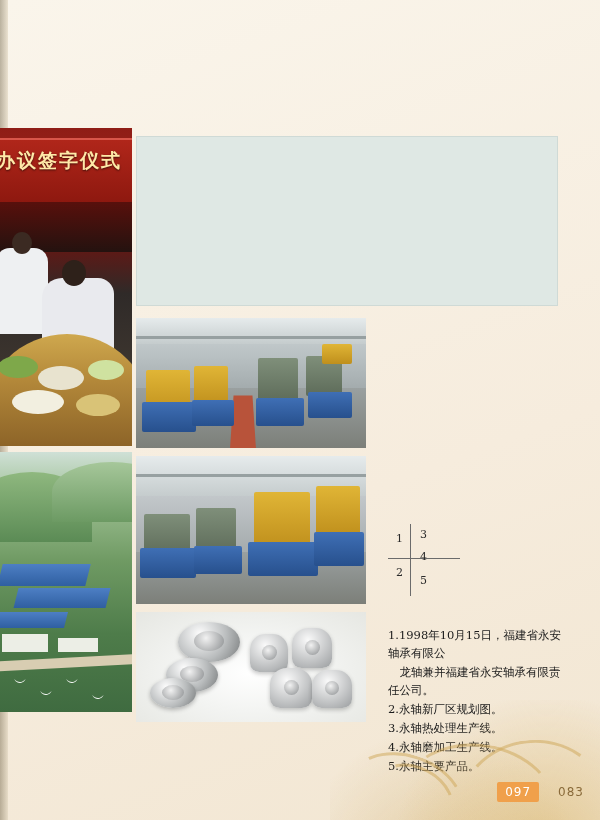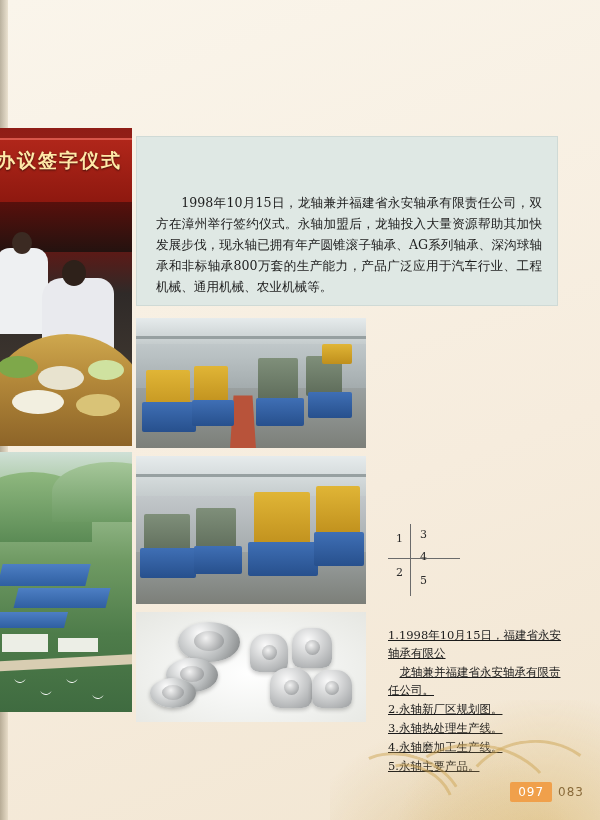--- a/index.html
+++ b/index.html
@@ -231,21 +231,21 @@
   
   #captions {
     position: absolute;
     left: 388px; top: 626px;
     width: 175px;
     font-family: "DejaVu Serif", "Liberation Serif", serif;
     font-size: 11.5px;
     line-height: 18px;
     color: #1b1b1b;
   }
-  #captions div { margin-bottom: 1px; text-decoration: underline; }
+  #captions div { margin-bottom: 1px; }
   .cap-indent { text-indent: 1em; }
 
   
   #ornament {
     position: absolute;
     left: 330px; bottom: 0;
     width: 270px; height: 120px;
     background:
       radial-gradient(circle at 80% 120%, rgba(214,176,96,.55) 0%, rgba(214,176,96,0) 58%),
       radial-gradient(circle at 40% 140%, rgba(200,160,80,.35) 0%, rgba(200,160,80,0) 60%);
@@ -261,21 +261,21 @@
   .s2 { left: 70px; bottom: -40px; width: 150px; height: 110px; transform: rotate(8deg); }
   .s3 { left: 130px; bottom: -46px; width: 140px; height: 120px; transform: rotate(-6deg); }
   .s4 { left: 40px; bottom: -12px; width: 80px; height: 60px; transform: rotate(28deg); }
 
   
   #page-numbers {
     position: absolute;
     right: 16px; bottom: 18px;
     display: flex;
     align-items: center;
-    gap: 6px;
+    gap: 19px;
   }
   .pno {
     font-family: "DejaVu Sans", "Liberation Sans", sans-serif;
     font-size: 12px;
     letter-spacing: 1px;
   }
   .pno-left {
     background: #f0a04b;
     color: #fff;
     padding: 3px 8px;
@@ -317,21 +317,20 @@
     <div class="whiteblock w1"></div>
     <div class="whiteblock w2"></div>
     <div class="road"></div>
     <div class="bird" style="left:22px; top:222px;">︶</div>
     <div class="bird" style="left:48px; top:234px;">︶</div>
     <div class="bird" style="left:74px; top:222px;">︶</div>
     <div class="bird" style="left:100px; top:238px;">︶</div>
   </div>
 
   <div id="intro-box"></div>
-  <div id="intro-text">1998年10月15日，龙轴兼并福建省永安轴承有限责任公司，双方在漳州举行签约仪式。永轴加盟后，龙轴投入大量资源帮助其加快发展步伐，现永轴已拥有年产圆锥滚子轴承、AG系列轴承、深沟球轴承和非标轴承800万套的生产能力，产品广泛应用于汽车行业、工程机械、通用机械、农业机械等。</div>
 
   <div class="photo" id="photo-workshop-1">
     <div class="roofbeam"></div>
     <div class="ws-floor"></div>
     <div class="ws-line"></div>
     <div class="mach m-y" style="left:10px; top:52px; width:44px; height:46px;"></div>
     <div class="mach m-b" style="left:6px; top:84px; width:54px; height:30px;"></div>
     <div class="mach m-y" style="left:58px; top:48px; width:34px; height:40px;"></div>
     <div class="mach m-b" style="left:56px; top:82px; width:42px; height:26px;"></div>
     <div class="mach m-g" style="left:122px; top:40px; width:40px; height:44px;"></div>

